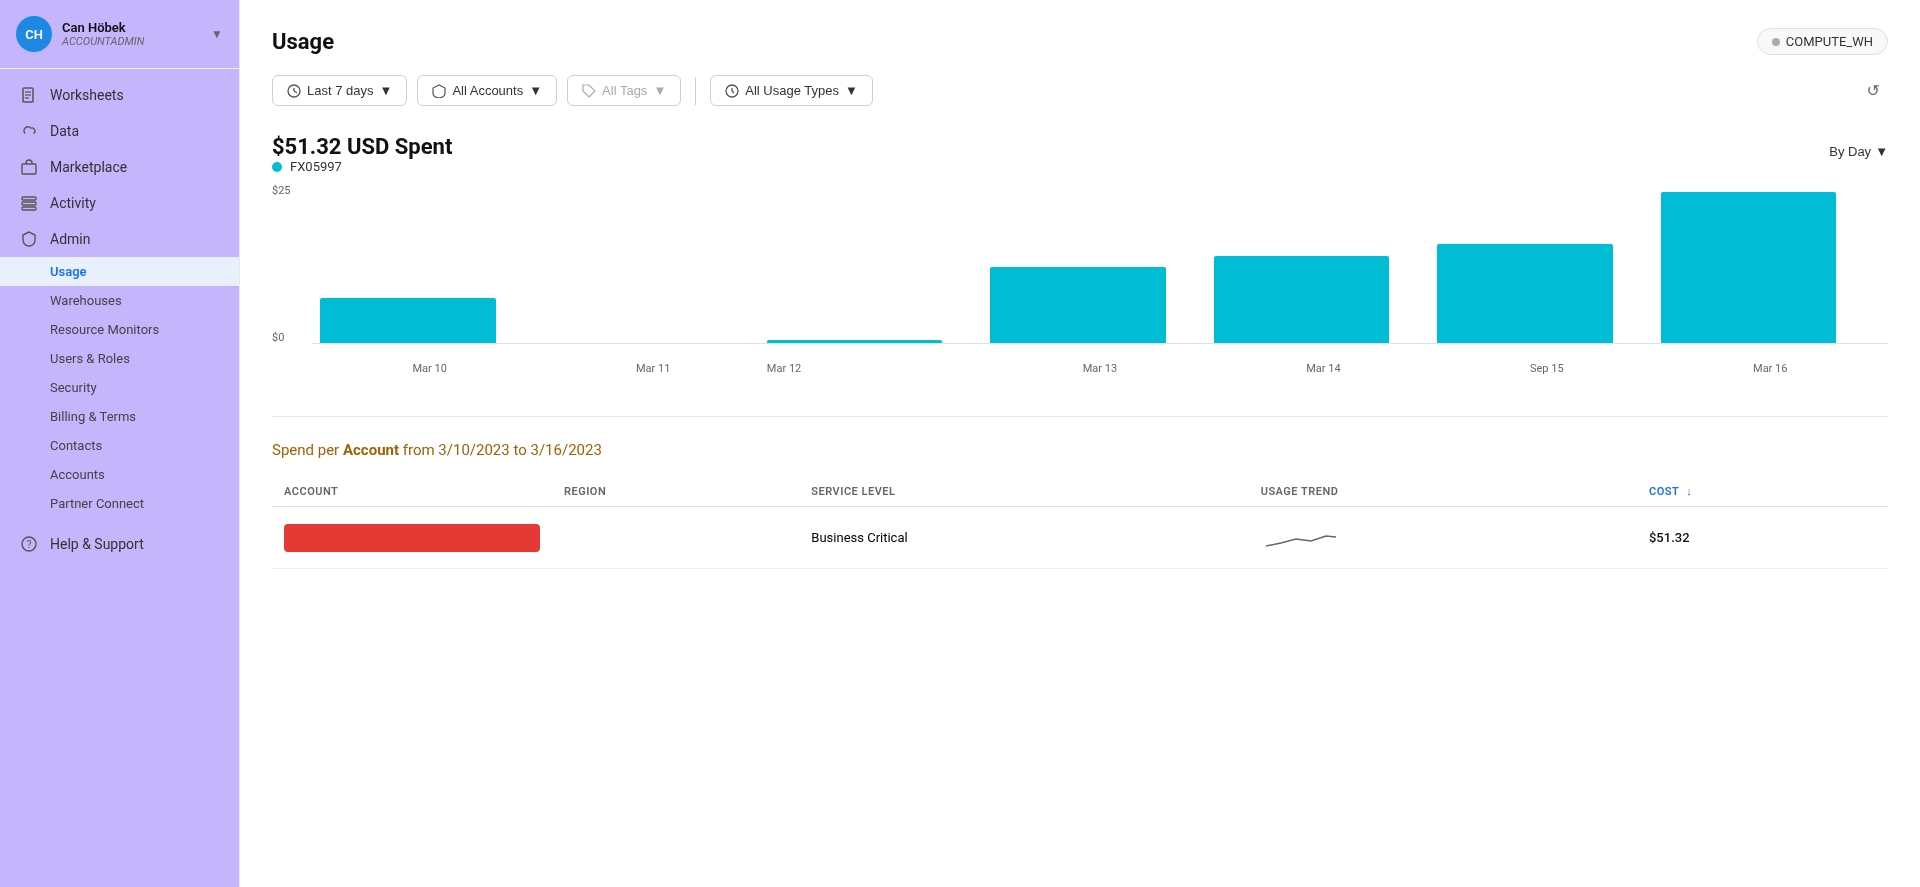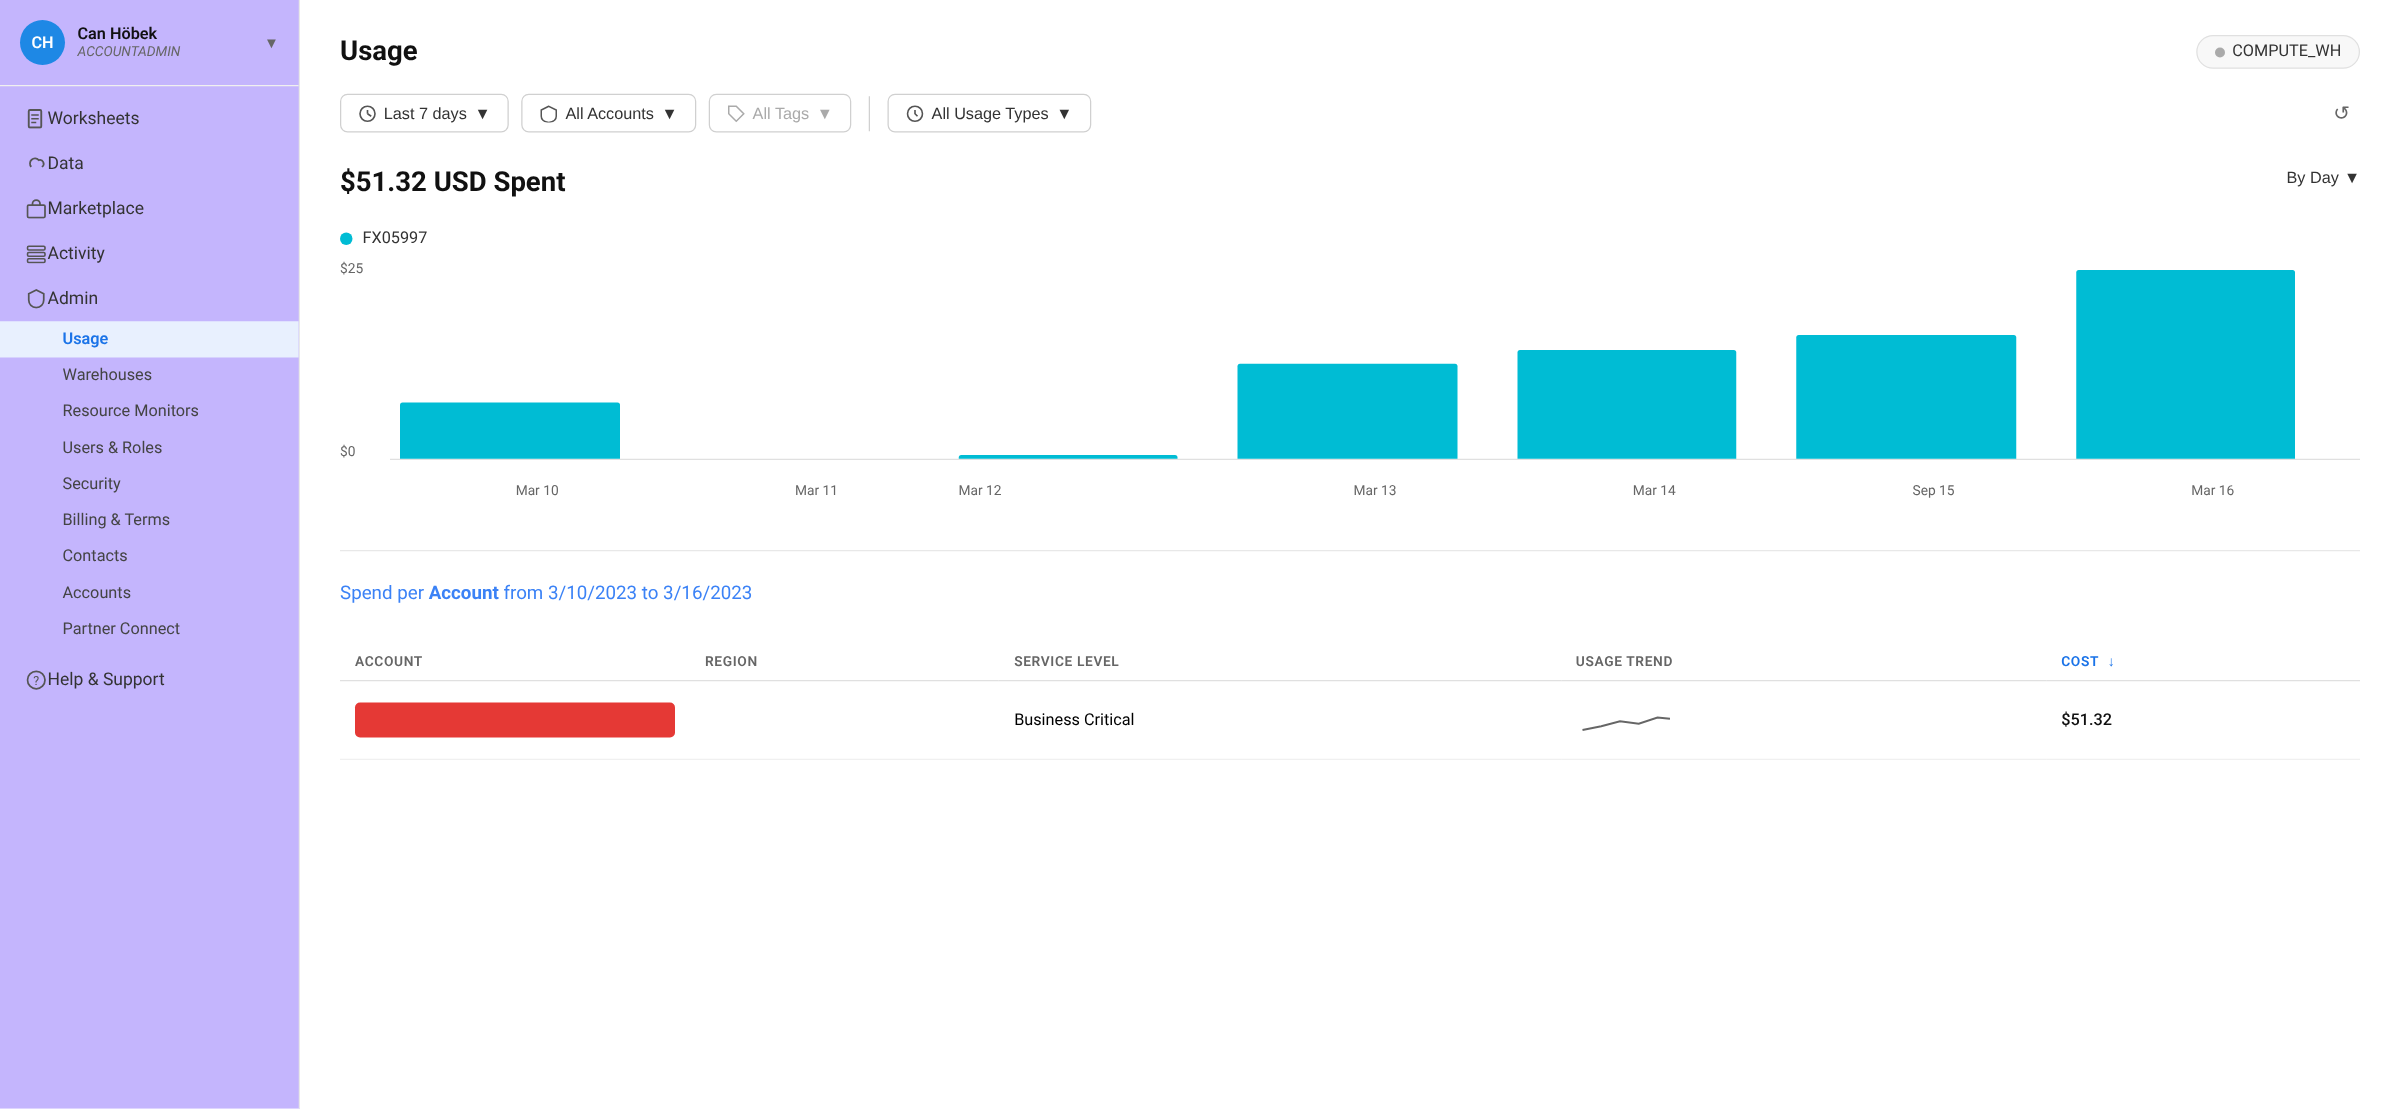--- a/index.html
+++ b/index.html
@@ -47,20 +47,21 @@
 
     .sidebar-nav { padding: 8px 0; flex: 1; }
 
     .nav-item {
       display: flex;
       align-items: center;
       padding: 9px 20px;
       cursor: pointer;
       color: #333;
       font-size: 14px;
+      gap: 12px;
       border-radius: 0;
       position: relative;
     }
 
     .nav-icon { width: 18px; height: 18px; display: flex; align-items: center; justify-content: center; flex-shrink: 0; }
 
     .sub-nav { padding-left: 0; }
     .sub-nav-item {
       display: flex;
       align-items: center;
@@ -153,23 +154,23 @@
       border: none;
       cursor: pointer;
       font-size: 16px;
       color: #666;
       padding: 4px 8px;
     }
 
     
     .chart-header {
       display: flex;
-      align-items: flex-start;
+      align-items: flex-end;
       justify-content: space-between;
-      margin-bottom: 24px;
+      margin-bottom: 0;
       gap: 48px;
     }
 
     .spend-amount {
       font-size: 22px;
       font-weight: 700;
       color: #111;
     }
 
     .by-day-select {
@@ -213,22 +214,22 @@
 
     .chart-divider {
       border: none;
       border-top: 1px solid #e8e8e8;
       margin: 24px 0;
     }
 
     
     .table-title {
       font-size: 15px;
-      color: #3b82f6;
-      margin-bottom: 32px;
+      color: #a16207;
+      margin-bottom: 18px;
     }
 
     .table-title strong { font-weight: 700; }
 
     table {
       width: 100%;
       border-collapse: collapse;
       font-size: 13px;
     }
 

